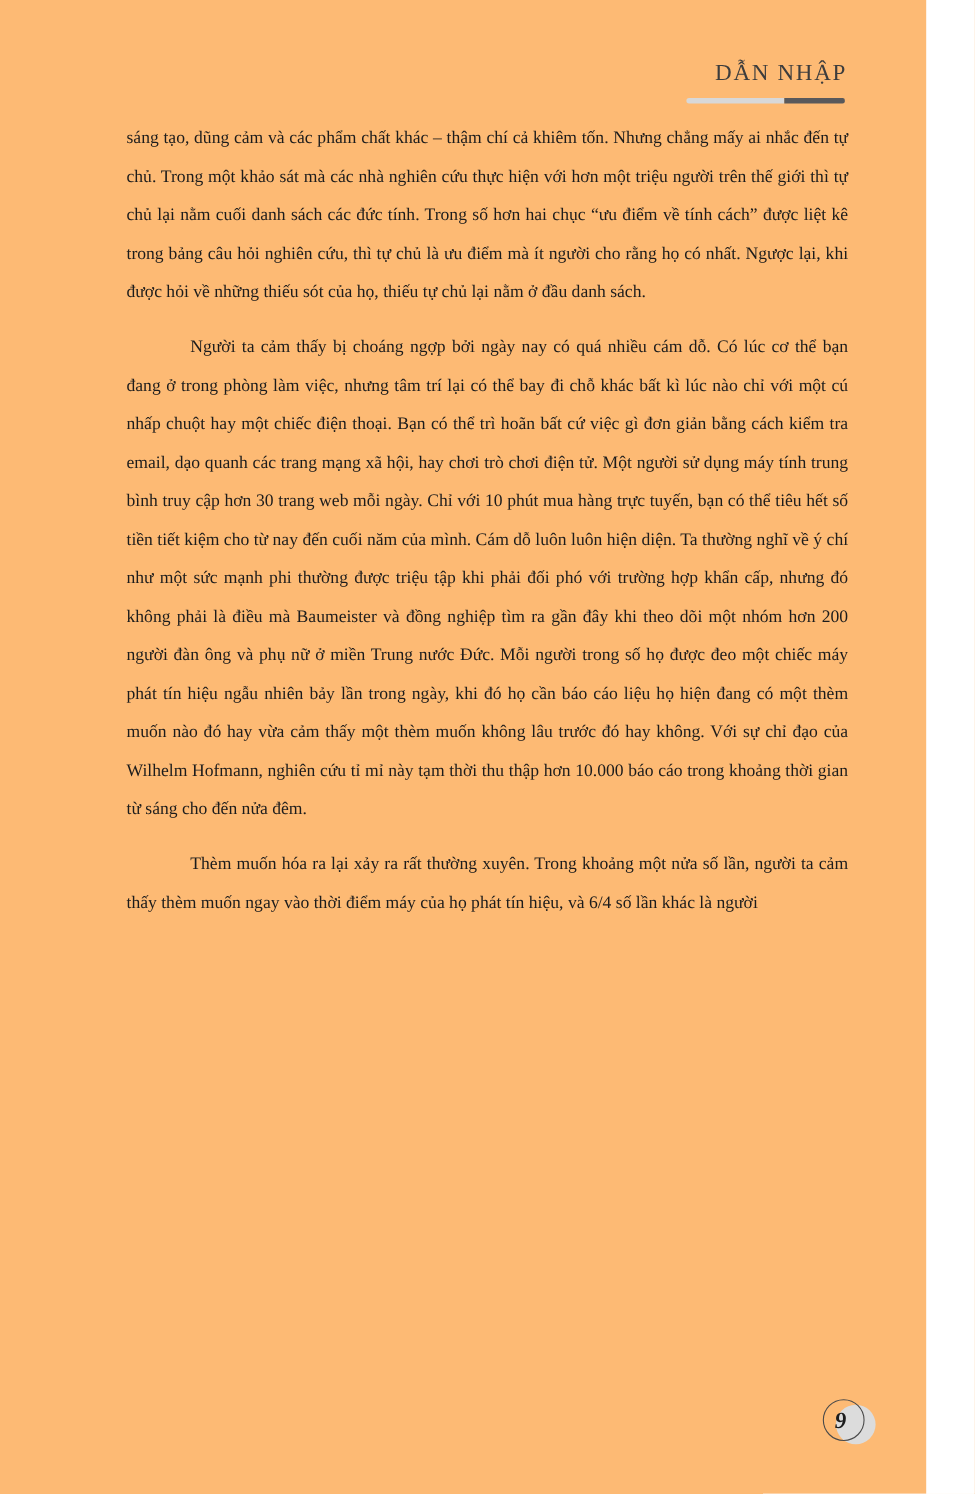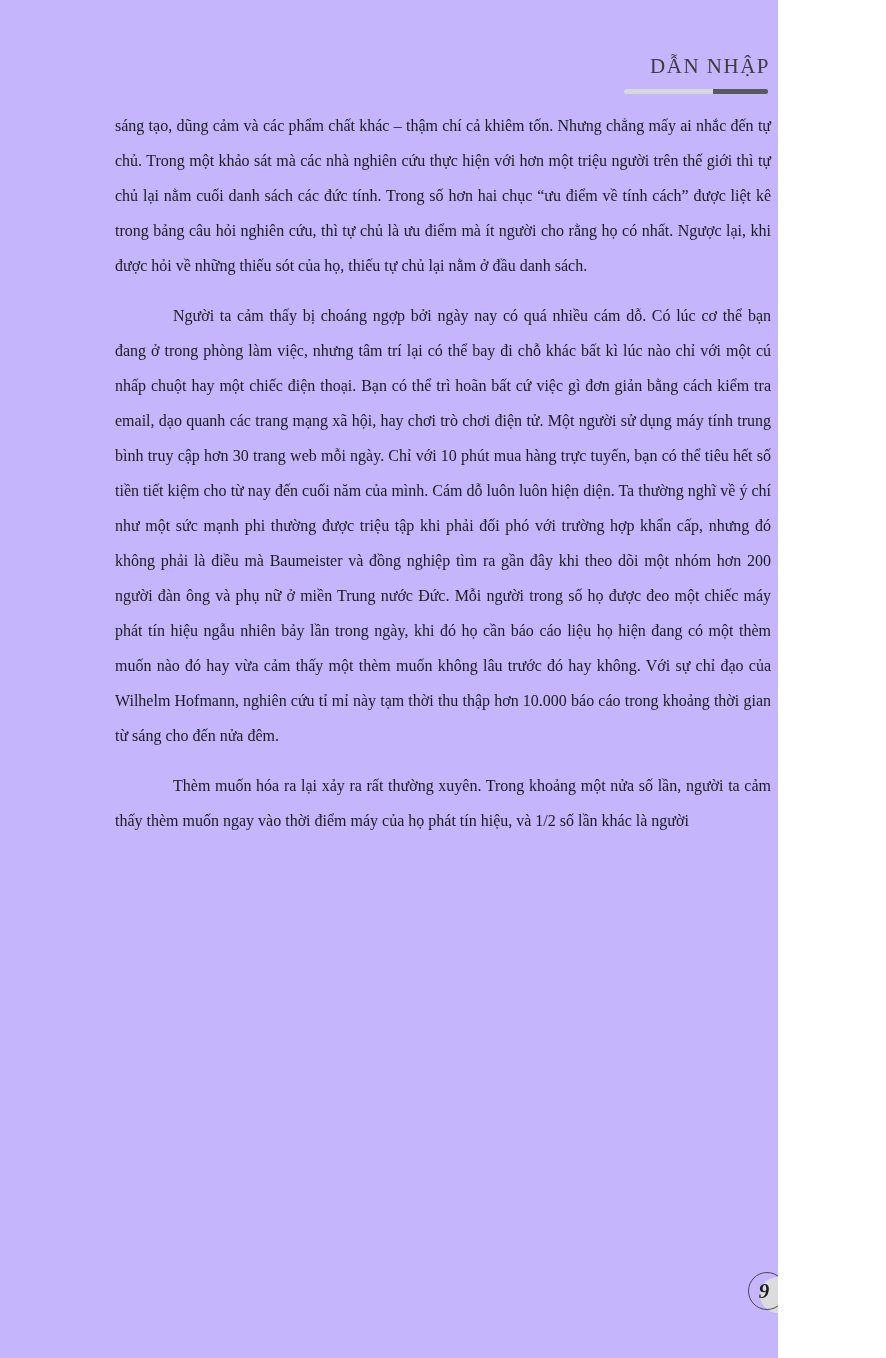--- a/index.html
+++ b/index.html
@@ -2,23 +2,23 @@
 <html><head>
 <meta charset="utf-8">
 <style>
   html, body {
     margin: 0;
     padding: 0;
     background: #ffffff;
   }
   .page {
     position: relative;
-    width: 778px;
+    width: 842px;
     height: 1358px;
-    background: #c4b5fd;
+    background: #fdba74;
     overflow: hidden;
     font-family: "Liberation Serif", "DejaVu Serif", serif;
   }
   
   .running-header {
     position: absolute;
     top: 54px;
     left: 115px;
     width: 655px;
     text-align: right;
@@ -117,21 +117,21 @@
   </div>
 
   <div class="header-rule">
     <div class="seg-light"></div>
     <div class="seg-dark"></div>
   </div>
 
   <div class="text-block">
     <p>sáng tạo, dũng cảm và các phẩm chất khác – thậm chí cả khiêm tốn. Nhưng chẳng mấy ai nhắc đến tự chủ. Trong một khảo sát mà các nhà nghiên cứu thực hiện với hơn một triệu người trên thế giới thì tự chủ lại nằm cuối danh sách các đức tính. Trong số hơn hai chục “ưu điểm về tính cách” được liệt kê trong bảng câu hỏi nghiên cứu, thì tự chủ là ưu điểm mà ít người cho rằng họ có nhất. Ngược lại, khi được hỏi về những thiếu sót của họ, thiếu tự chủ lại nằm ở đầu danh sách.</p>
     <p class="indented">Người ta cảm thấy bị choáng ngợp bởi ngày nay có quá nhiều cám dỗ. Có lúc cơ thể bạn đang ở trong phòng làm việc, nhưng tâm trí lại có thể bay đi chỗ khác bất kì lúc nào chỉ với một cú nhấp chuột hay một chiếc điện thoại. Bạn có thể trì hoãn bất cứ việc gì đơn giản bằng cách kiểm tra email, dạo quanh các trang mạng xã hội, hay chơi trò chơi điện tử. Một người sử dụng máy tính trung bình truy cập hơn 30 trang web mỗi ngày. Chỉ với 10 phút mua hàng trực tuyến, bạn có thể tiêu hết số tiền tiết kiệm cho từ nay đến cuối năm của mình. Cám dỗ luôn luôn hiện diện. Ta thường nghĩ về ý chí như một sức mạnh phi thường được triệu tập khi phải đối phó với trường hợp khẩn cấp, nhưng đó không phải là điều mà Baumeister và đồng nghiệp tìm ra gần đây khi theo dõi một nhóm hơn 200 người đàn ông và phụ nữ ở miền Trung nước Đức. Mỗi người trong số họ được đeo một chiếc máy phát tín hiệu ngẫu nhiên bảy lần trong ngày, khi đó họ cần báo cáo liệu họ hiện đang có một thèm muốn nào đó hay vừa cảm thấy một thèm muốn không lâu trước đó hay không. Với sự chỉ đạo của Wilhelm Hofmann, nghiên cứu tỉ mỉ này tạm thời thu thập hơn 10.000 báo cáo trong khoảng thời gian từ sáng cho đến nửa đêm.</p>
-    <p class="indented">Thèm muốn hóa ra lại xảy ra rất thường xuyên. Trong khoảng một nửa số lần, người ta cảm thấy thèm muốn ngay vào thời điểm máy của họ phát tín hiệu, và 1/2 số lần khác là người</p>
+    <p class="indented">Thèm muốn hóa ra lại xảy ra rất thường xuyên. Trong khoảng một nửa số lần, người ta cảm thấy thèm muốn ngay vào thời điểm máy của họ phát tín hiệu, và 6/4 số lần khác là người</p>
   </div>
 
   <div class="page-number-badge">
     <div class="shadow-circle"></div>
     <div class="number-circle">
       <span class="number">9</span>
     </div>
   </div>
 
 </div>

